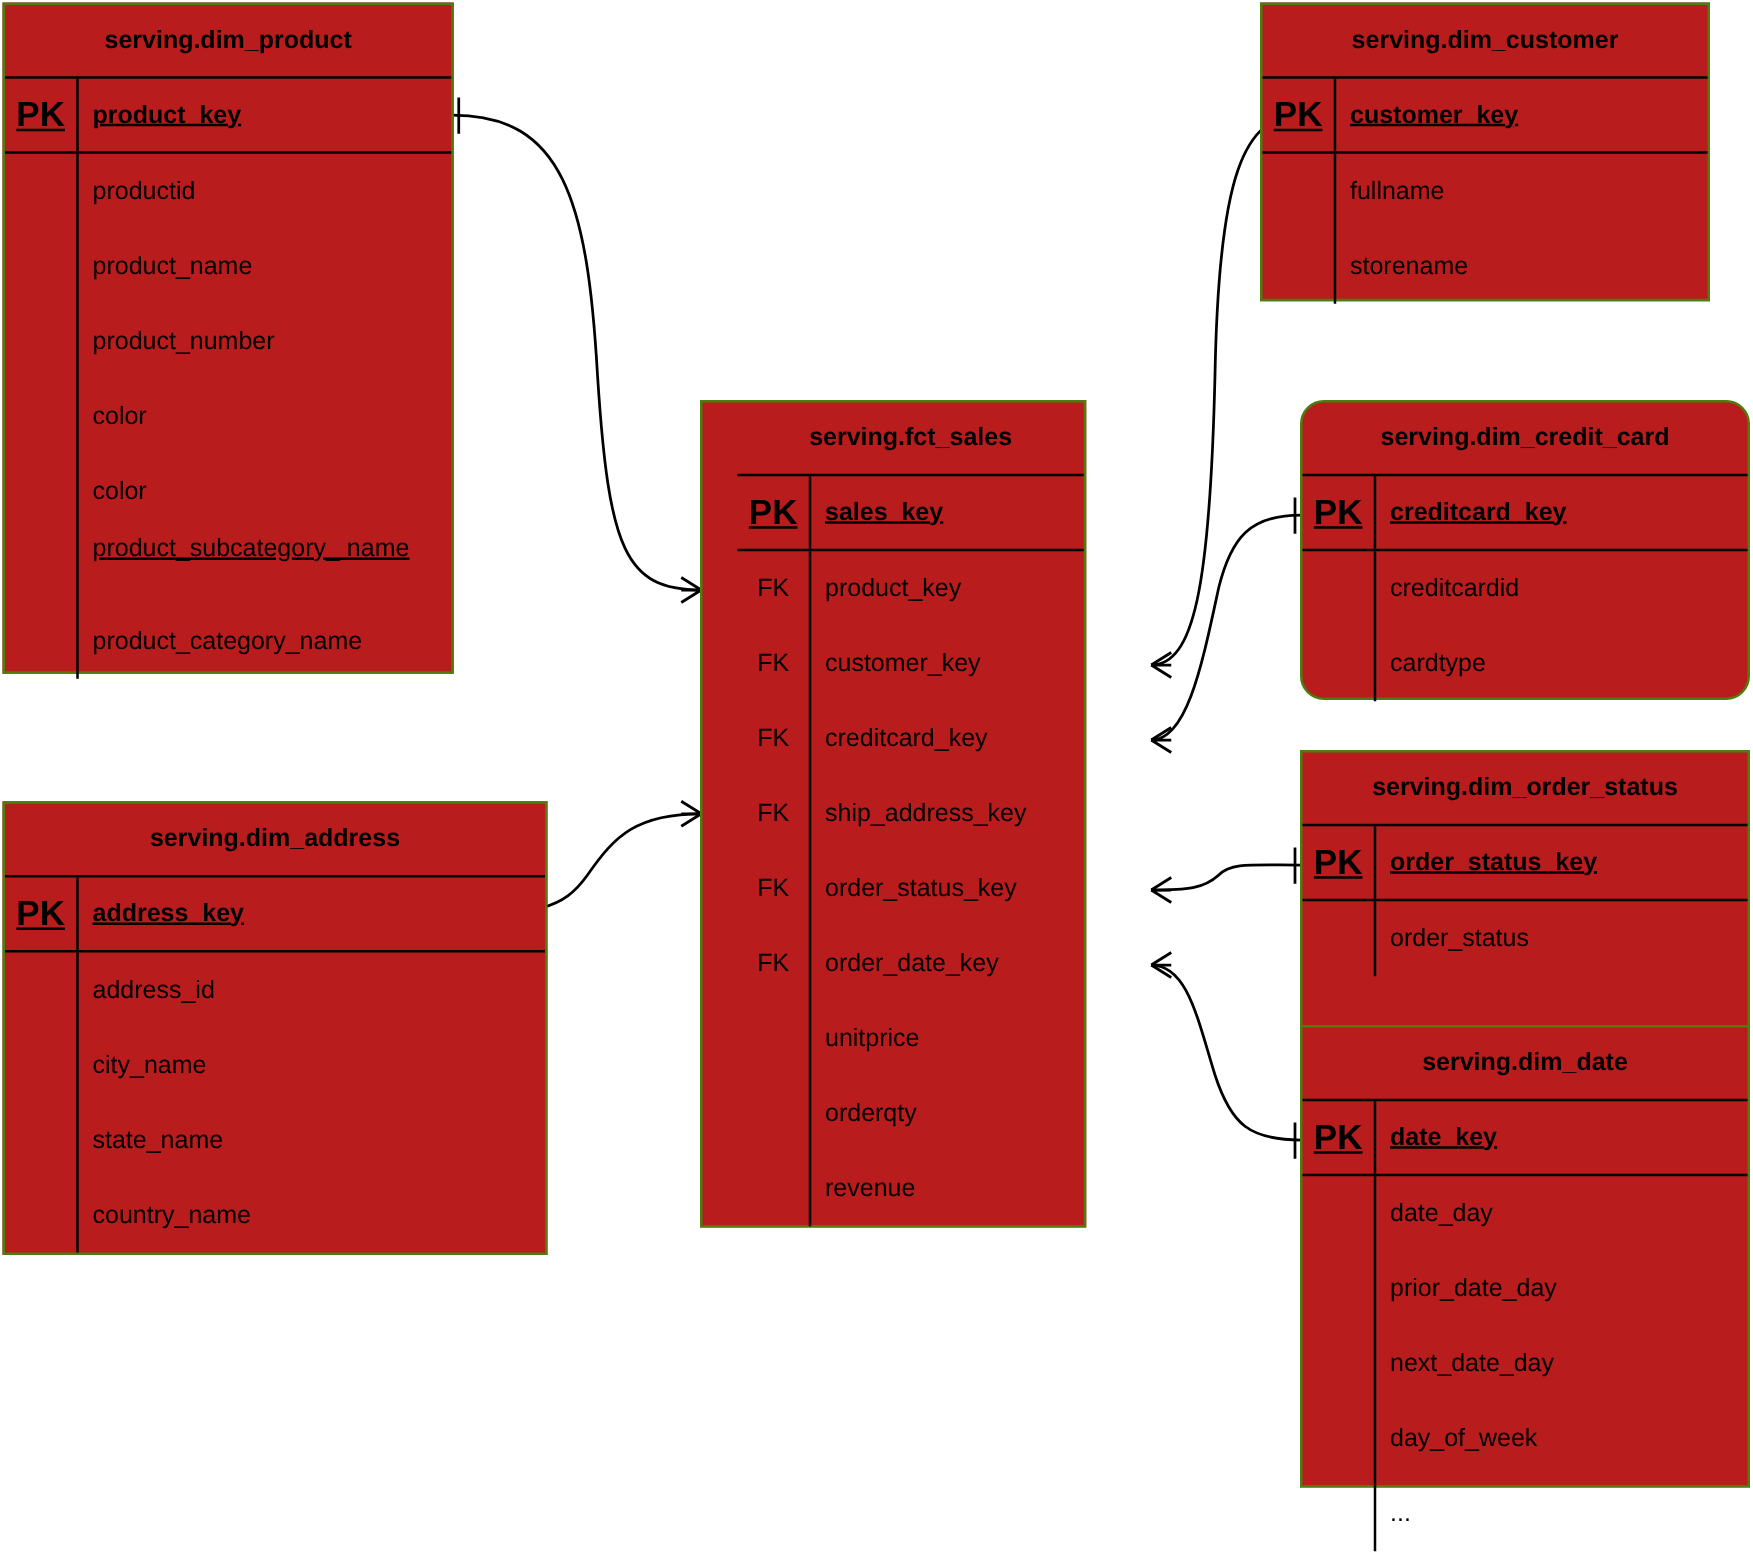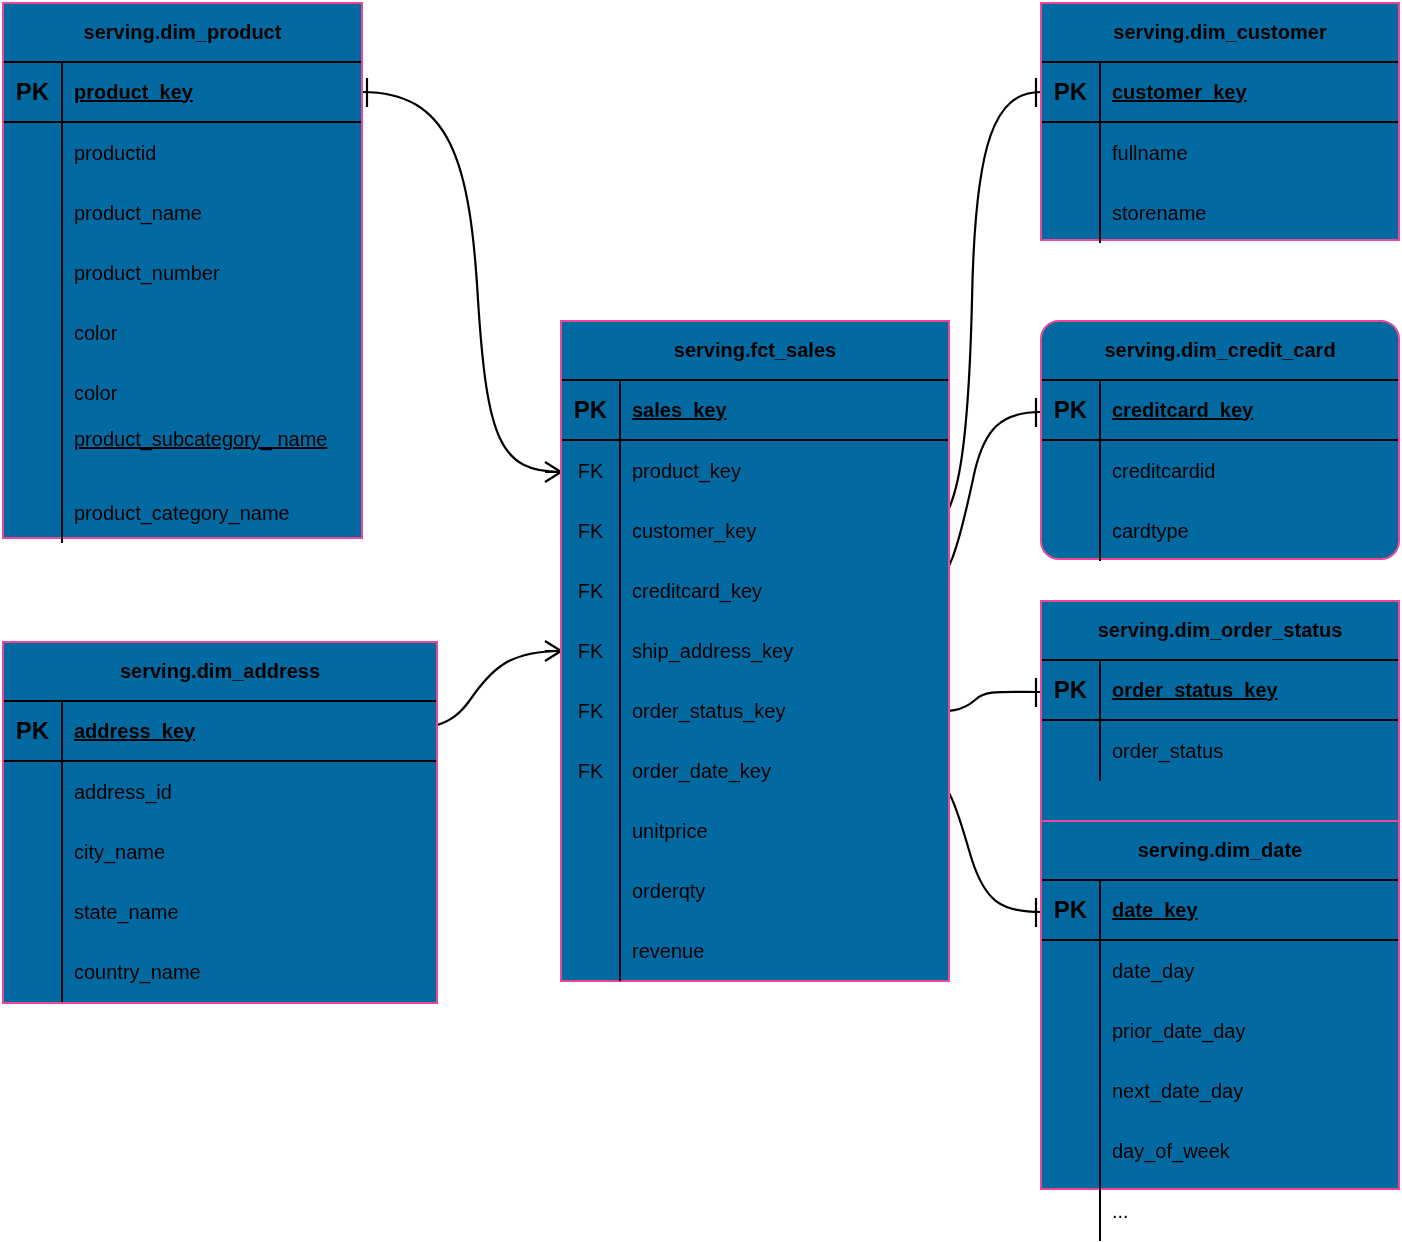--- a/index.html
+++ b/index.html
@@ -13,22 +13,22 @@
     height: 1242px;
     background: #ffffff;
     font-family: "Liberation Sans", sans-serif;
     color: #000000;
     overflow: hidden;
   }
   
   .entity {
     position: absolute;
     box-sizing: border-box;
-    border: 2px solid #ec4899;
-    background: #0369a1;
+    border: 2px solid #4d7c0f;
+    background: #b91c1c;
   }
   .entity .title {
     box-sizing: border-box;
     height: 59px;
     line-height: 57px;
     text-align: center;
     font-weight: bold;
     font-size: 20px;
     border-bottom: 2px solid #000;
     white-space: nowrap;
@@ -61,21 +61,22 @@
     justify-content: flex-end;
   }
   .pkrow .keycol,
   .pkrow .namecol {
     border-right-width: 2px;
     justify-content: center;
   }
   .pkrow .keycol {
     align-items: center;
     font-weight: bold;
-    font-size: 24px;
+    font-size: 28px;
+    text-decoration: underline;
   }
   .pkrow .namecol {
     padding-left: 11px;
     font-weight: bold;
     font-size: 20px;
   }
   .pkrow .namecol span {
     text-decoration: underline;
     display: inline-block;
   }
@@ -206,21 +207,21 @@
       </div>
       <div class="namecol">
         <div class="acell">address_id</div>
         <div class="acell">city_name</div>
         <div class="acell">state_name</div>
         <div class="acell">country_name</div>
       </div>
     </div>
   </div>
 
-  <div class="entity" style="left:560px; top:320px; width:390px; height:662px;">
+  <div class="entity" style="left:560px; top:320px; width:309px; height:662px;padding-left:28px;">
     <div class="title">serving.fct_sales</div>
     <div class="pkrow">
       <div class="keycol">PK</div>
       <div class="namecol">
           <span>sales_key</span>
         </div>
     </div>
     <div class="attrs">
       <div class="keycol">
         <div class="kcell">FK</div>
@@ -240,21 +241,21 @@
         <div class="acell">ship_address_key</div>
         <div class="acell">order_status_key</div>
         <div class="acell">order_date_key</div>
         <div class="acell">unitprice</div>
         <div class="acell">orderqty</div>
         <div class="acell">revenue</div>
       </div>
     </div>
   </div>
 
-  <div class="entity" style="left:1040px; top:2px; width:360px; height:239px;">
+  <div class="entity" style="left:1008px; top:2px; width:360px; height:239px;">
     <div class="title">serving.dim_customer</div>
     <div class="pkrow">
       <div class="keycol">PK</div>
       <div class="namecol">
           <span>customer_key</span>
         </div>
     </div>
     <div class="attrs">
       <div class="keycol">
         <div class="kcell"></div>

